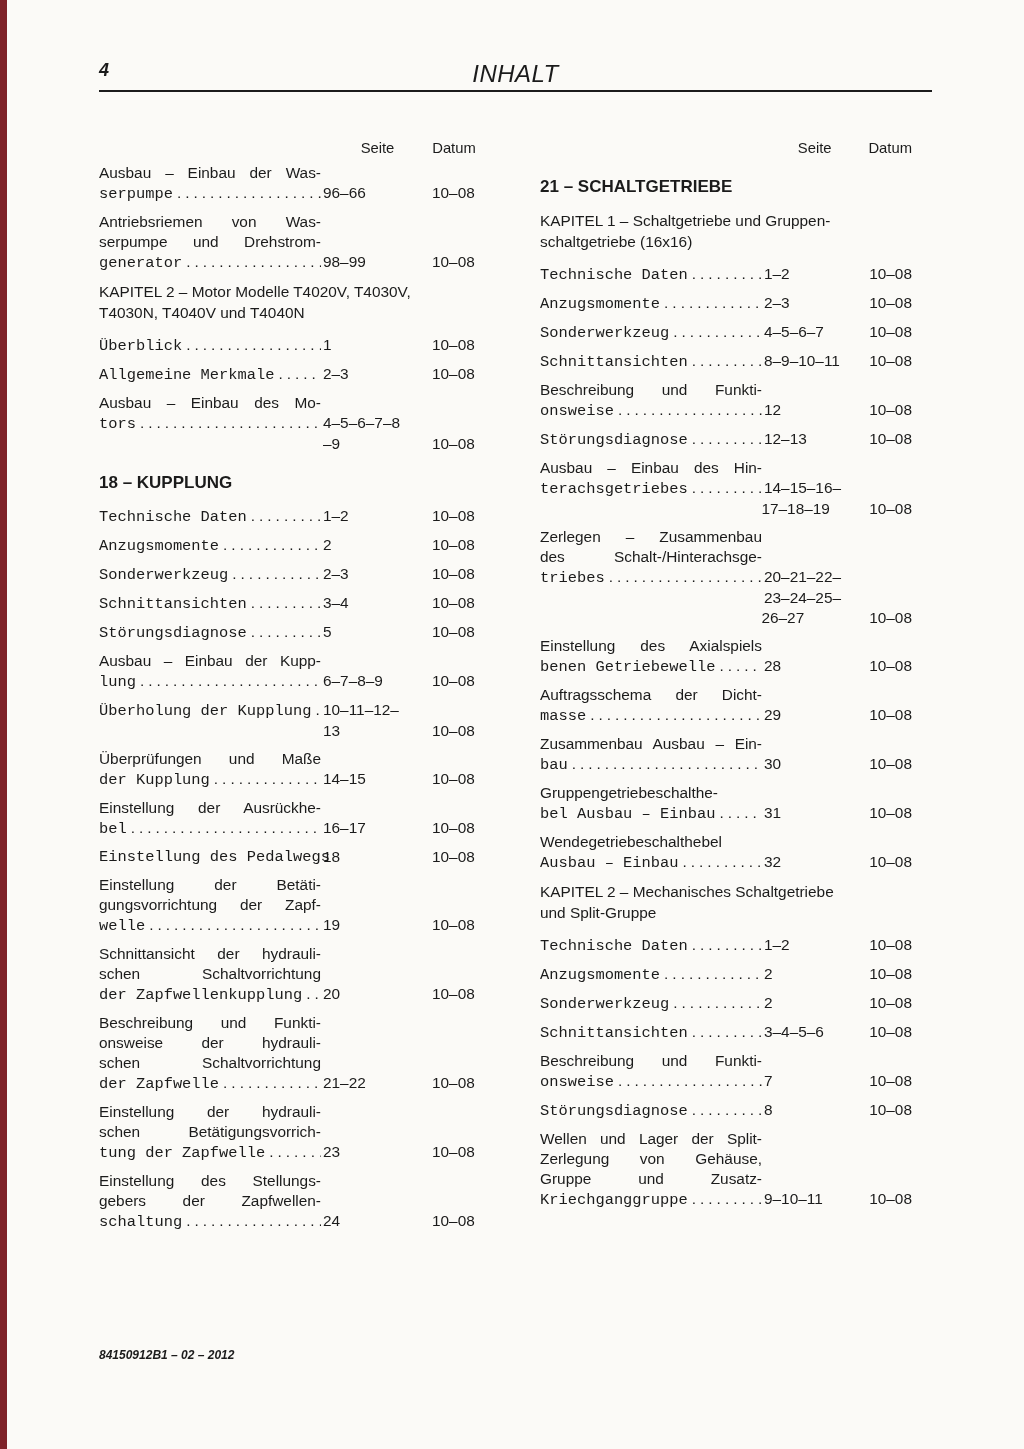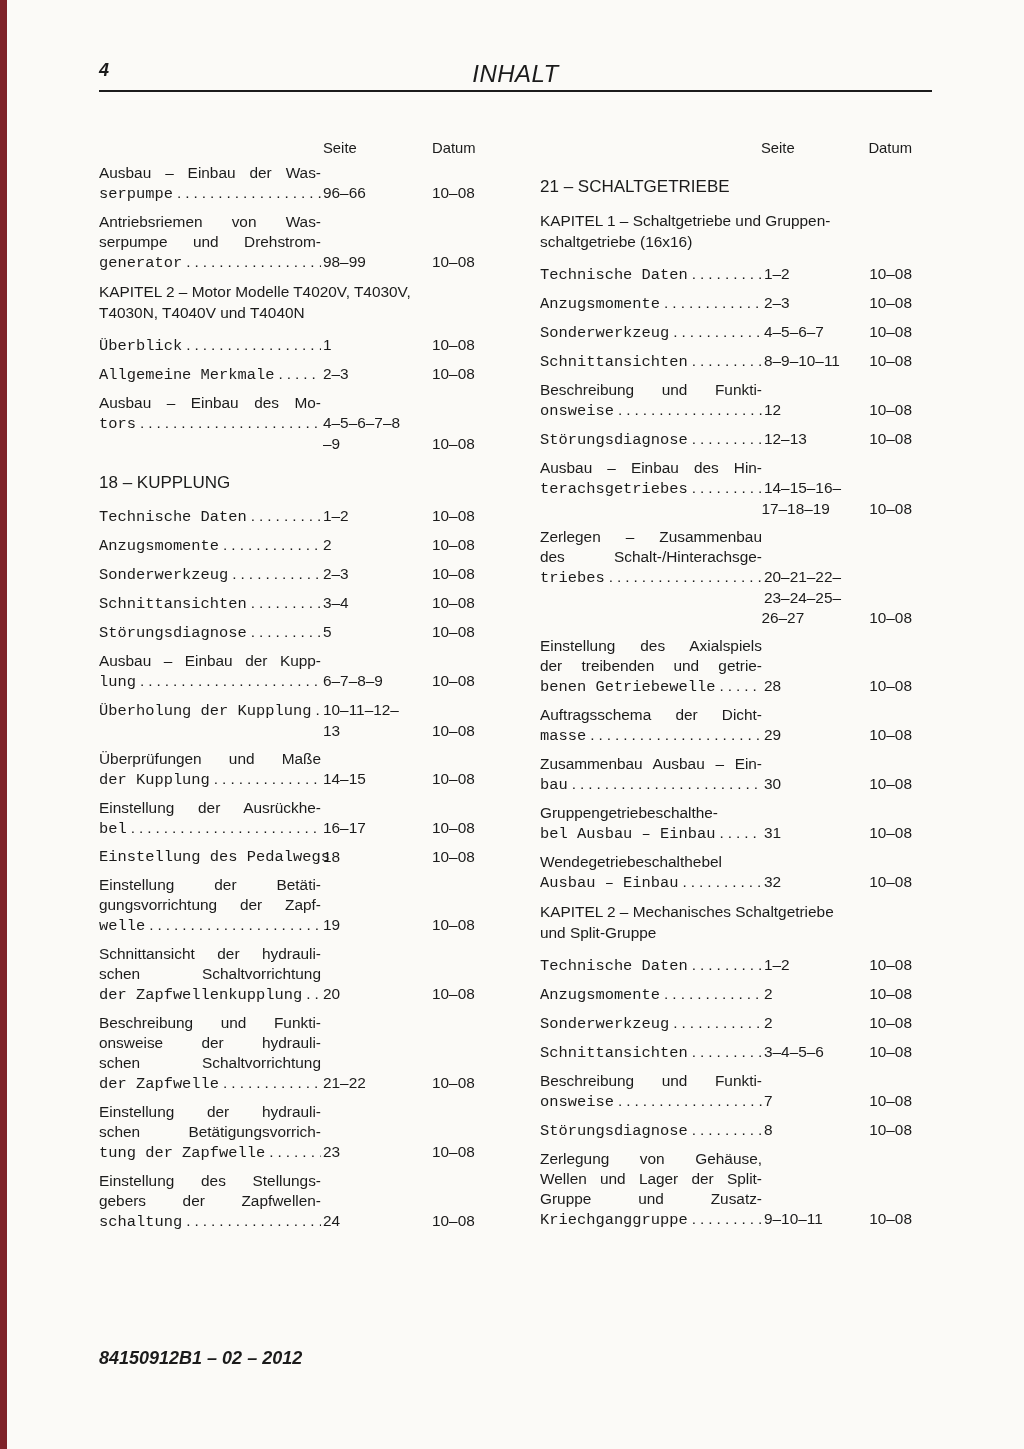--- a/index.html
+++ b/index.html
@@ -23,25 +23,25 @@
   .col-right { width: 372px; }
   .row { display: flex; line-height: 20px; font-size: 15.4px; }
   .cell-title { width: 222px; }
   .cell-page { width: 109px; padding-left: 2px; white-space: nowrap; }
   .cell-date { flex: 1; white-space: nowrap; }
   .justify { text-align: justify; text-align-last: justify; }
   .leaderline { display: flex; align-items: baseline; }
   .leaderline .txt { white-space: nowrap; font-family: Liberation Mono, monospace; }
   .leader { flex: 1; min-width: 0; overflow: hidden; white-space: nowrap; letter-spacing: 4px; padding: 0 5px 0 4px; }
   .entry { margin-bottom: 8px; }
-  .colheader { font-size: 14.8px; margin-bottom: 5px; }
-  .section { font-size: 17px; font-weight: normal; line-height: 22px; margin: 18px 0 12px; }
+  .colheader { font-size: 14.8px; margin-bottom: 5px; text-align: center; }
+  .section { font-size: 17px; font-weight: bold; line-height: 22px; margin: 18px 0 12px; }
   .chapter { font-weight: normal; font-size: 15.4px; line-height: 21px; margin: 8px 0 12px; }
   .chapter-line { min-height: 21px; }
-  .footer { position: absolute; left: 99px; top: 1348px; font-size: 18px; font-weight: bold; font-style: italic; }
+  .footer { position: absolute; left: 99px; top: 1348px; font-size: 12px; font-weight: bold; font-style: italic; }
 </style>
 </head>
 <body>
 
 <div class="stripe"></div>
 
 <div class="content">
   <header class="doc-header">
     <span class="pagenum">4</span>
     <span class="doctitle">INHALT</span>
@@ -485,25 +485,20 @@
             <div class="cell-date">10–08</div>
           </div>
         </div>
         <div class="entry">
           <div class="row">
             <div class="cell-title justify">Einstellung des Axialspiels</div>
             <div class="cell-page"></div>
             <div class="cell-date"></div>
           </div>
           <div class="row">
-            <div class="cell-title justify">der treibenden und getrie-</div>
-            <div class="cell-page"></div>
-            <div class="cell-date"></div>
-          </div>
-          <div class="row">
             <div class="cell-title leaderline">
               <span class="txt">benen Getriebewelle</span>
               <span class="leader">................................................................................</span>
             </div>
             <div class="cell-page">28</div>
             <div class="cell-date">10–08</div>
           </div>
         </div>
         <div class="entry">
           <div class="row">
@@ -629,26 +624,26 @@
             <div class="cell-title leaderline">
               <span class="txt">Störungsdiagnose</span>
               <span class="leader">................................................................................</span>
             </div>
             <div class="cell-page">8</div>
             <div class="cell-date">10–08</div>
           </div>
         </div>
         <div class="entry">
           <div class="row">
+            <div class="cell-title justify">Wellen und Lager der Split-</div>
+            <div class="cell-page"></div>
+            <div class="cell-date"></div>
+          </div>
+          <div class="row">
             <div class="cell-title justify">Zerlegung von Gehäuse,</div>
-            <div class="cell-page"></div>
-            <div class="cell-date"></div>
-          </div>
-          <div class="row">
-            <div class="cell-title justify">Wellen und Lager der Split-</div>
             <div class="cell-page"></div>
             <div class="cell-date"></div>
           </div>
           <div class="row">
             <div class="cell-title justify">Gruppe und Zusatz-</div>
             <div class="cell-page"></div>
             <div class="cell-date"></div>
           </div>
           <div class="row">
             <div class="cell-title leaderline">

